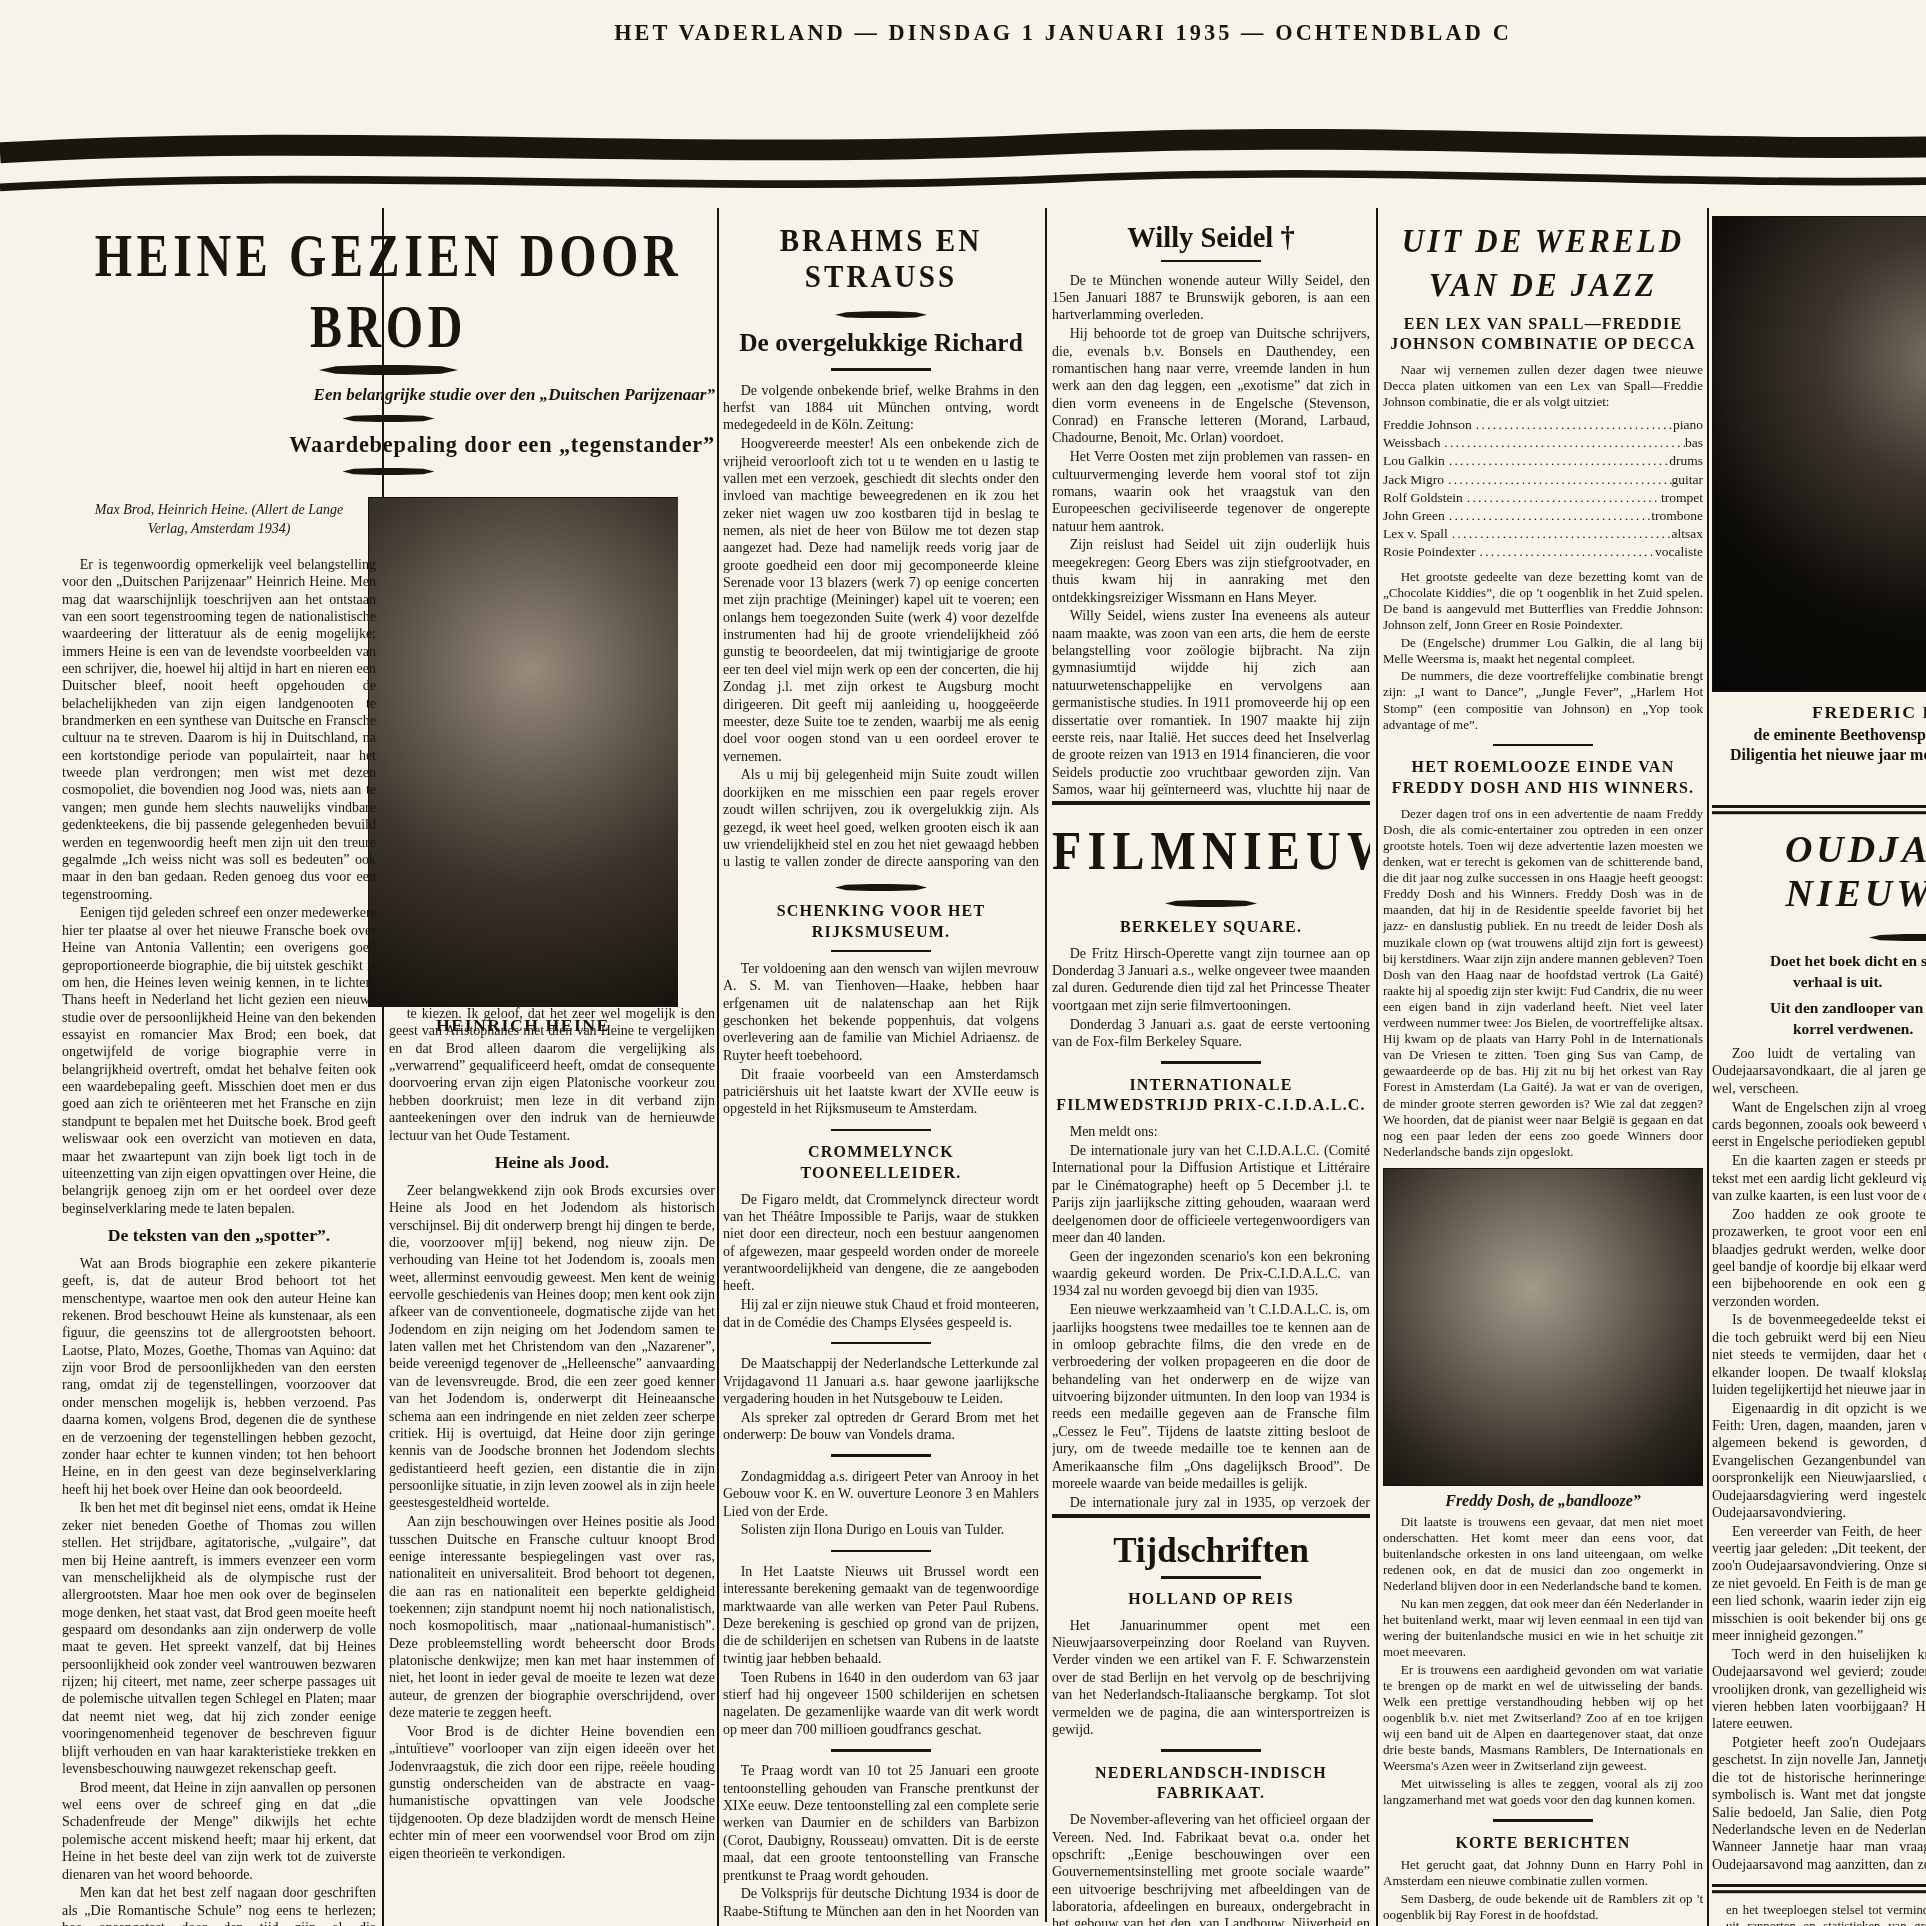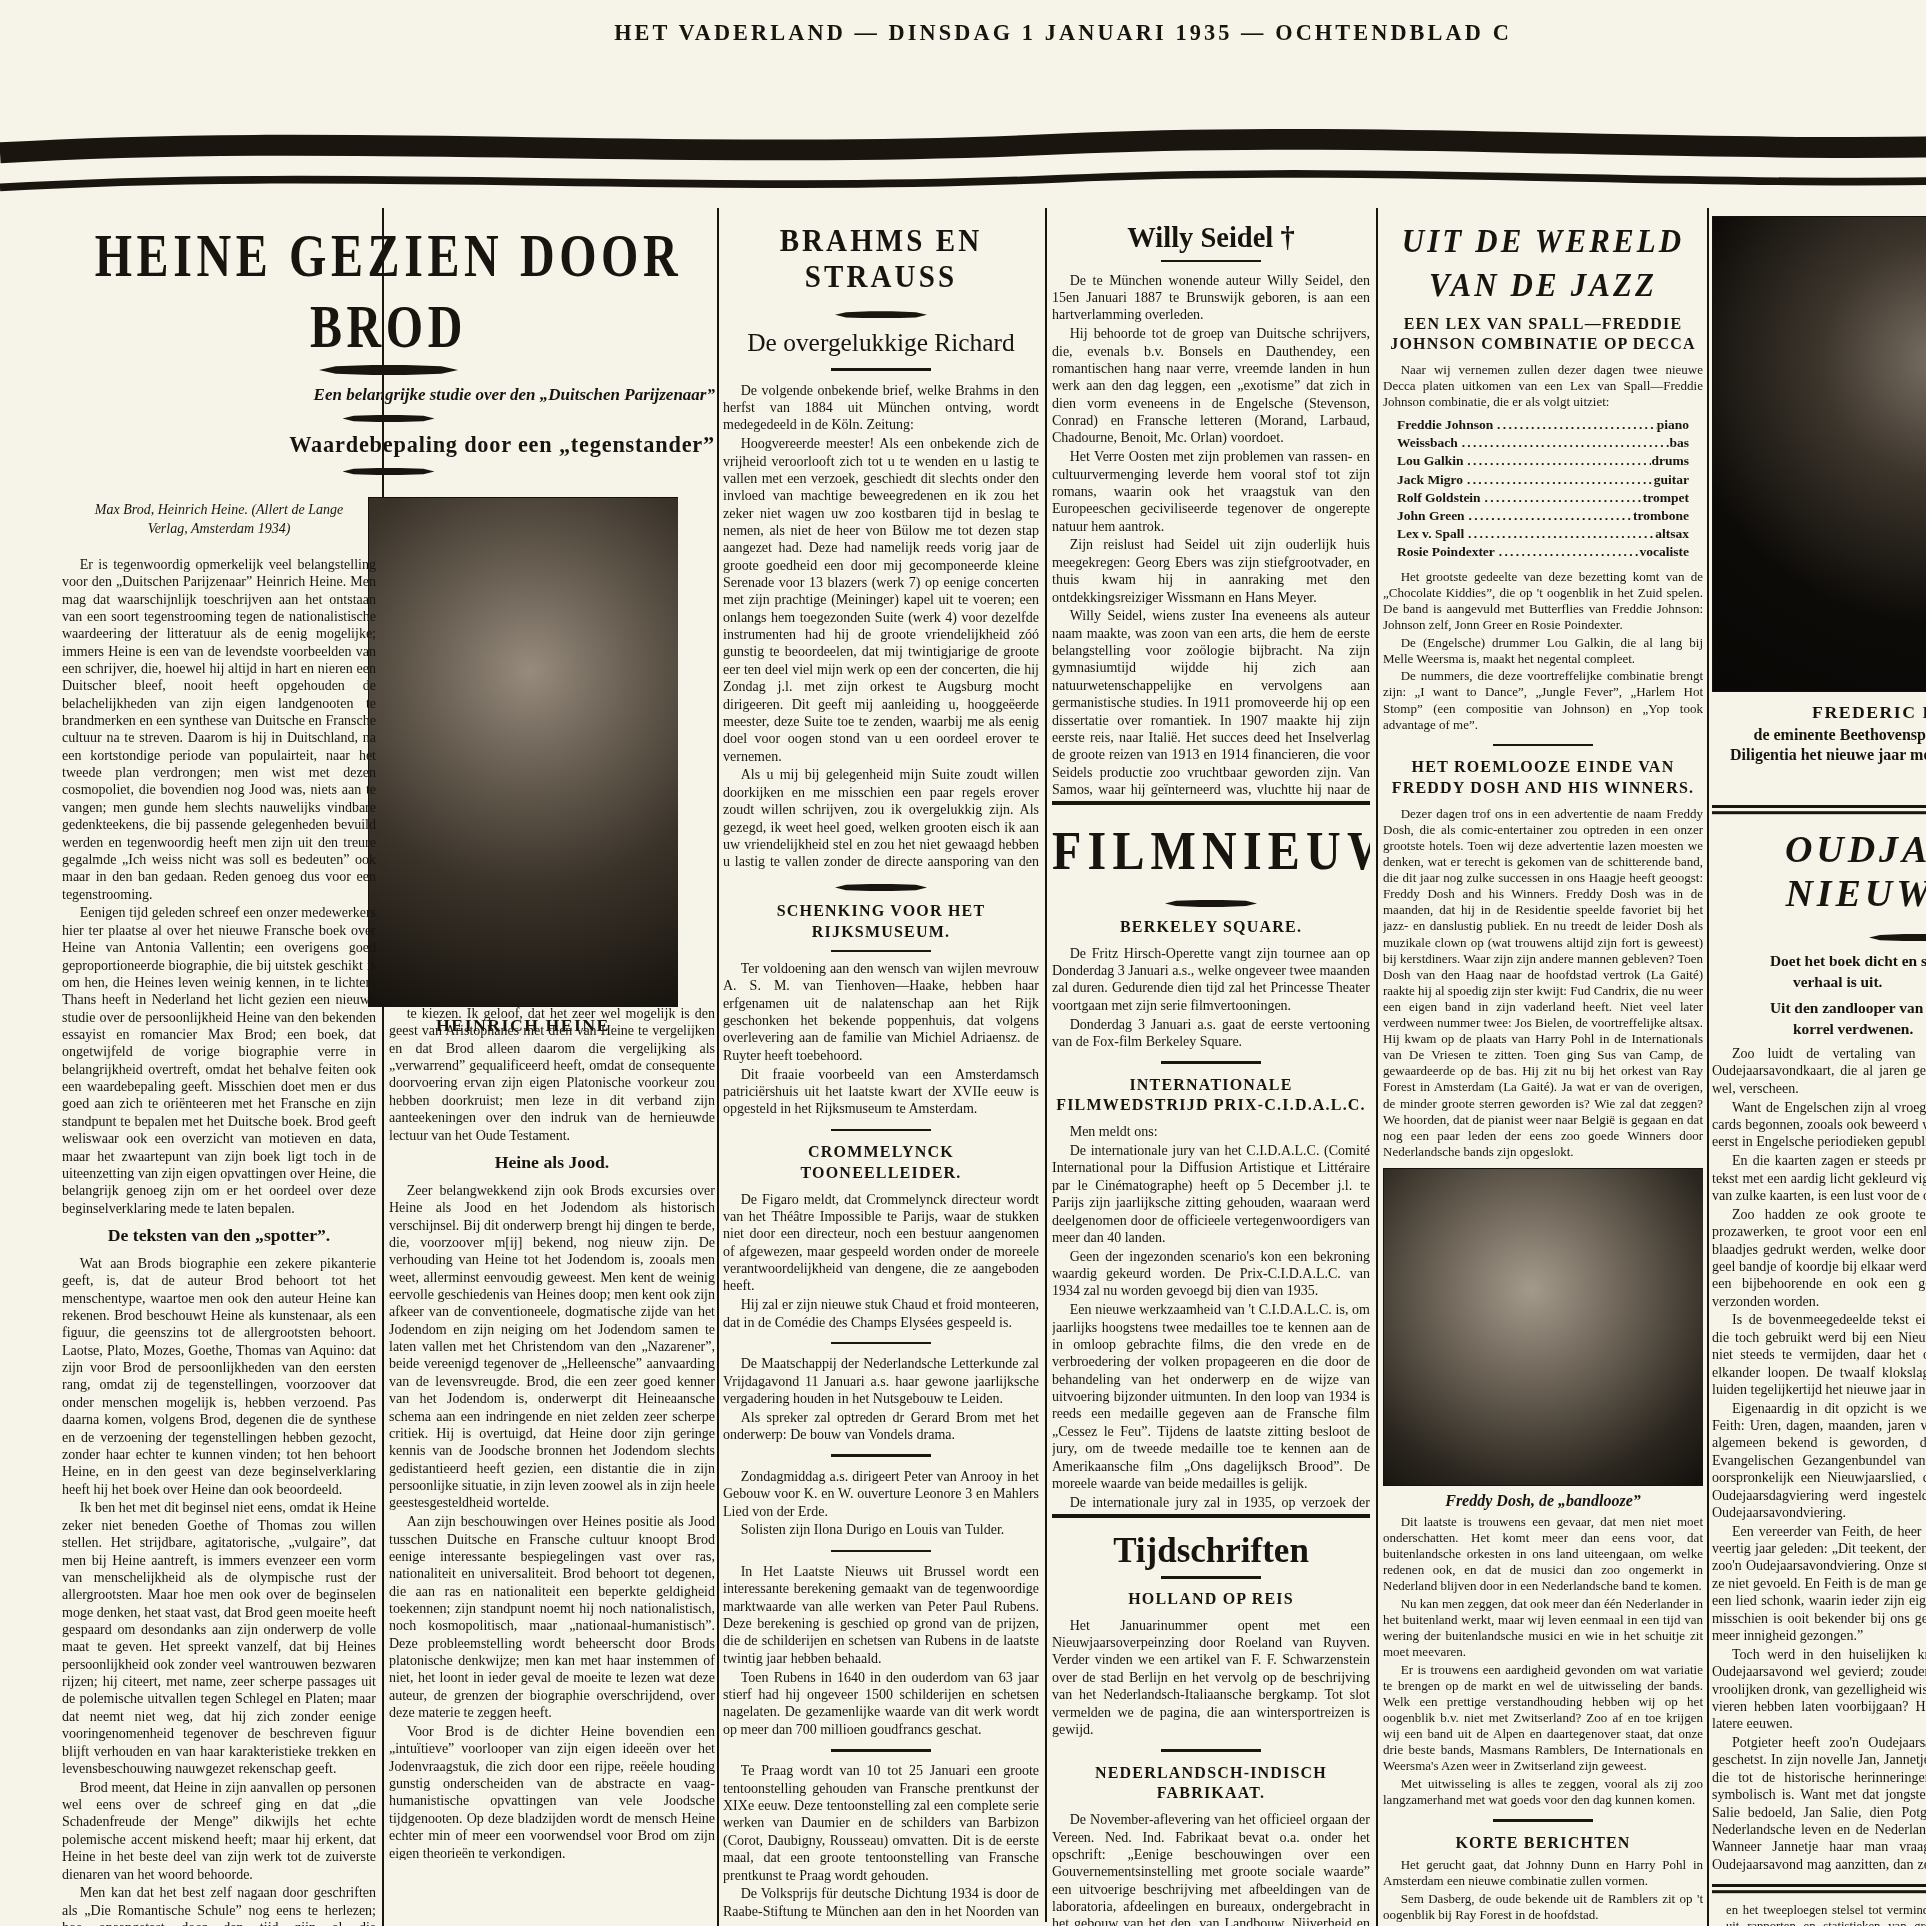--- a/index.html
+++ b/index.html
@@ -20,41 +20,41 @@
   .hrule-double{height:3.1px;background:#1a160f;margin:11.6px 0 2.3px 0;box-shadow:0 6.2px 0 #1a160f;}
   .lens{width:139px;height:10px;margin:10px auto;background:#1a160f;
         clip-path:polygon(0 50%,12% 12%,38% 0,62% 0,88% 12%,100% 50%,88% 88%,62% 100%,38% 100%,12% 88%);}
   .lens.small{width:92px;height:7px;}
   
   .h-heine{font-size:48px;font-weight:bold;letter-spacing:4.6px;text-align:center;margin:0;transform:scaleY(1.28);transform-origin:top center;}
   .h-sub-it{font-style:italic;font-weight:bold;font-size:17px;text-align:right;margin:0;}
   .h-sub-b{font-weight:bold;font-size:22.3px;text-align:right;letter-spacing:0.8px;margin:0;}
   .byline{font-style:italic;font-weight:normal;font-size:14px;line-height:1.35;text-align:center;margin:0 11.6px 17px 11.6px;}
   .h-col{font-size:29px;font-weight:bold;text-align:center;letter-spacing:3.1px;margin:2.3px 0 0 0;transform:scaleY(1.1);transform-origin:top center;}
-  .h-col-b{font-size:25.4px;font-weight:normal;text-align:center;margin:6px 0;}
+  .h-col-b{font-size:25.4px;font-weight:bold;text-align:center;margin:6px 0;}
   .h-small{font-size:16px;font-weight:bold;text-align:center;letter-spacing:1.2px;margin:10px 3.9px 7px 3.9px;line-height:1.3;}
   .h-mid{font-size:17.7px;font-weight:bold;text-align:center;margin:8.5px 0;}
   .h-film{font-size:48px;font-weight:bold;text-align:center;letter-spacing:6.2px;margin:3.9px 0 0 0;transform:scaleY(1.15);transform-origin:top center;}
   .h-jazz{font-size:31px;font-weight:bold;font-style:italic;text-align:center;letter-spacing:3.1px;line-height:1.3;margin:0;transform:scaleY(1.08);transform-origin:top center;}
   .h-oud{font-size:38px;font-weight:bold;font-style:italic;text-align:center;letter-spacing:3.9px;margin:0;}
   .h-tijd{font-size:35px;font-weight:bold;text-align:center;margin:4.6px 0 0 0;}
   .h-seidel{font-size:28.5px;font-weight:bold;text-align:center;margin:1.5px 0;}
   
   .photo{border:1.5px solid #15110c;}
   .photo-heine{width:100%;height:508px;
     background:radial-gradient(circle at 52% 34%, #968b7d 0%, #6b6154 26%, #3a332a 58%, #15110c 100%);}
   .photo-lamond{width:100%;height:474px;
     background:radial-gradient(circle at 56% 30%, #7a7064 0%, #3c352c 30%, #0d0b08 66%, #0a0806 100%);}
   .photo-dosh{width:100%;height:316px;
     background:radial-gradient(circle at 46% 38%, #a49a8c 0%, #6e6558 35%, #2c2720 75%, #120f0b 100%);}
   .photo-caption{font-style:italic;font-weight:bold;font-size:16px;text-align:center;margin:6.2px 0 3.9px 0;}
   .photo-caption-caps{font-weight:bold;font-size:17.7px;letter-spacing:1.5px;text-align:center;margin:7.7px 0 1.5px 0;}
   .photo-caption-sub{font-weight:bold;font-size:16px;text-align:center;line-height:1.3;margin:0 7.7px;}
   
-  .band-row{display:flex;align-items:baseline;font-size:13.5px;line-height:1.35;margin:0 14px;font-weight:bold;}
+  .band-row{display:flex;align-items:baseline;font-size:13.5px;line-height:1.35;margin:0 0;}
   .band-name{white-space:nowrap;}
   .band-dots{flex:1;overflow:hidden;white-space:nowrap;letter-spacing:2.3px;padding:0 3.9px;color:#1a160f;}
   .band-instr{white-space:nowrap;}
   .book-note{font-size:12.7px;line-height:1.26;text-align:justify;margin:0 0 2.3px 14px;}
   
   .verse{font-weight:bold;font-size:15.4px;line-height:1.35;margin:5.4px 23px 5.4px 81px;text-indent:-23px;}
   
   .c5 .para{font-size:13px;}
   .c6 .para{font-size:14px;text-indent:20px;}
   

